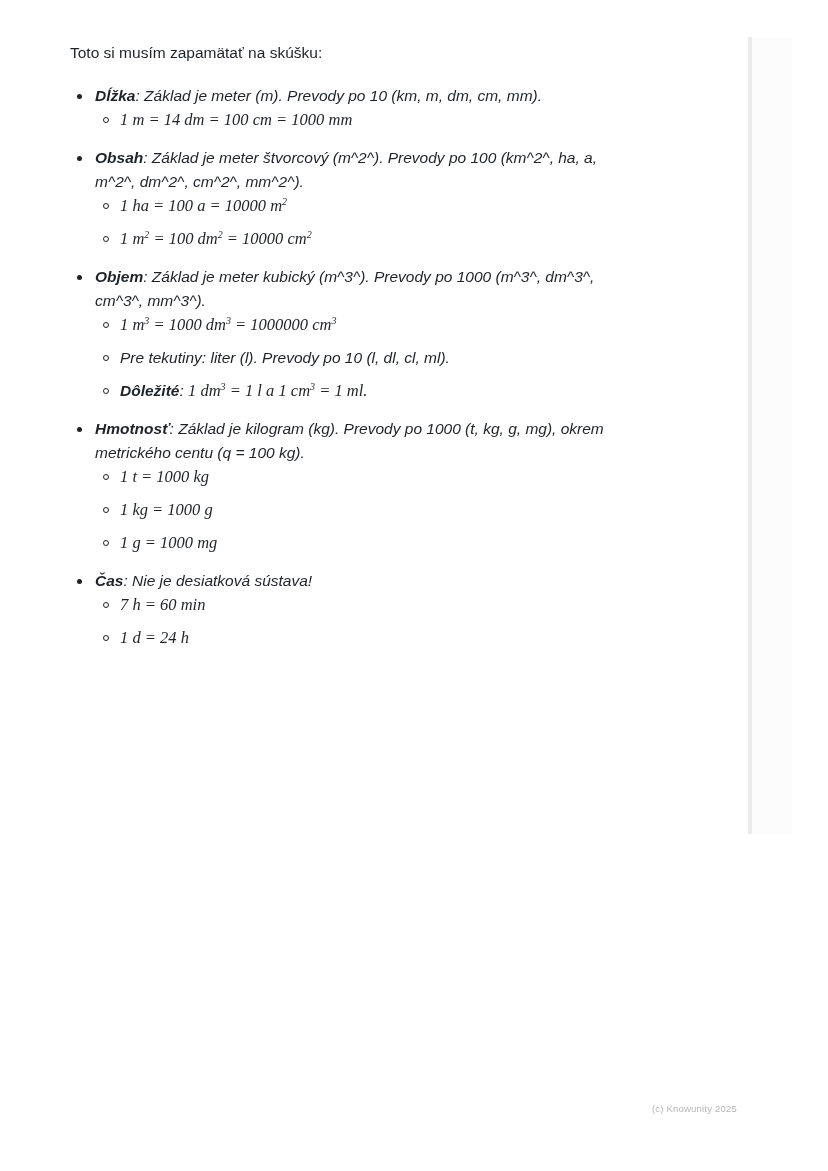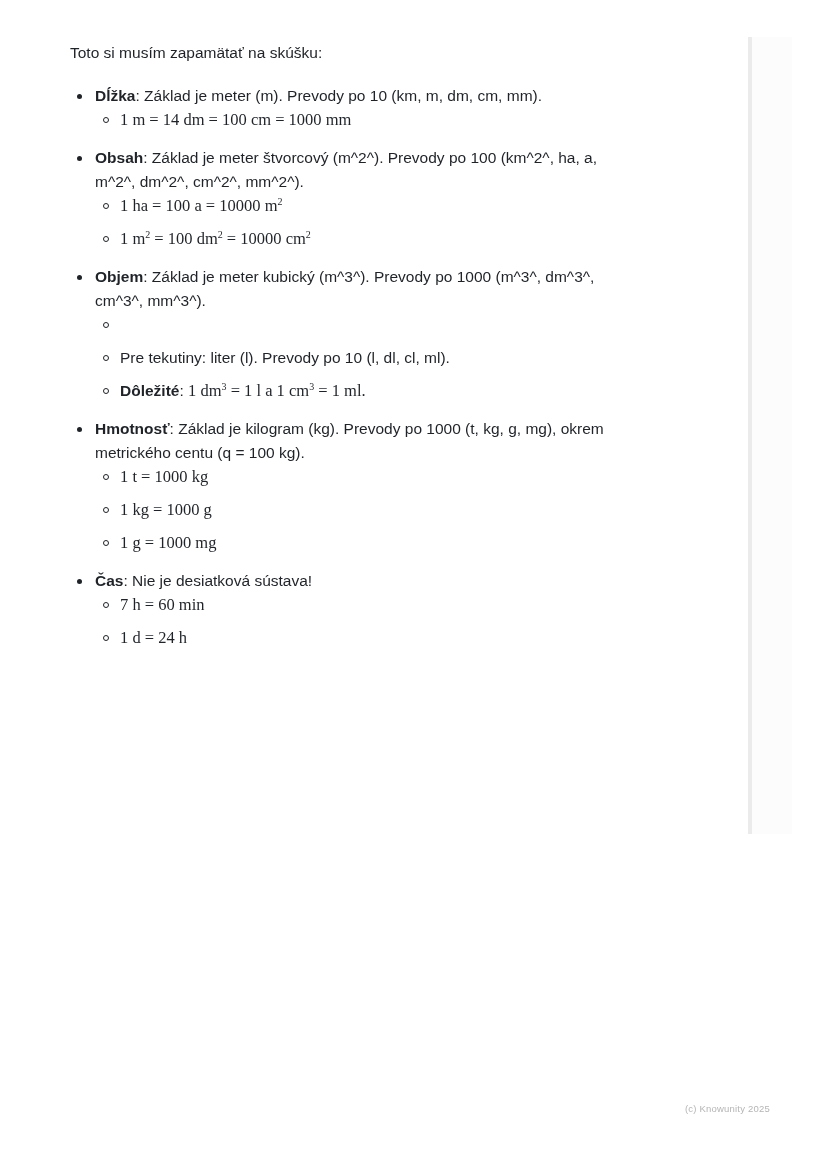--- a/index.html
+++ b/index.html
@@ -31,20 +31,21 @@
     }
     ul.main {
       list-style: none;
       margin: 0;
       padding: 0;
     }
     ul.main > li {
       position: relative;
       padding-left: 25px;
       margin-bottom: 14px;
+      font-style: italic;
     }
     ul.main > li > .bullet {
       position: absolute;
       left: 7px;
       top: 10px;
       width: 5px;
       height: 5px;
       border-radius: 50%;
       background: #1f2328;
     }
@@ -96,21 +97,21 @@
     .side-panel {
       position: absolute;
       left: 752px;
       top: 37px;
       width: 40px;
       height: 797px;
       background: #fcfcfc;
     }
     .footer {
       position: absolute;
-      left: 685px;
+      left: 652px;
       top: 1103px;
       font-size: 9.5px;
       color: #b5b5b5;
       letter-spacing: 0.2px;
     }
   </style>
 </head>
 <body>
 
 <div class="side-panel"></div>
@@ -135,21 +136,21 @@
       <ul class="sub">
         <li><span class="hollow"></span><span class="math">1 ha = 100 a = 10000 m<sup>2</sup></span></li>
         <li><span class="hollow"></span><span class="math">1 m<sup>2</sup> = 100 dm<sup>2</sup> = 10000 cm<sup>2</sup></span></li>
       </ul>
     </li>
 
     <li>
       <span class="bullet"></span>
       <span class="label">Objem</span><span>: Základ je meter kubický (m^3^). Prevody po 1000 (m^3^, dm^3^, cm^3^, mm^3^).</span>
       <ul class="sub">
-        <li><span class="hollow"></span></li>
+        <li><span class="hollow"></span><span class="math">1 m<sup>3</sup> = 1000 dm<sup>3</sup> = 1000000 cm<sup>3</sup></span></li>
         <li><span class="hollow"></span><span>Pre tekutiny: liter (l). Prevody po 10 (l, dl, cl, ml).</span></li>
         <li><span class="hollow"></span><span class="label">Dôležité</span><span>: </span><span class="math">1 dm<sup>3</sup> = 1 l a 1 cm<sup>3</sup> = 1 ml.</span></li>
       </ul>
     </li>
 
     <li>
       <span class="bullet"></span>
       <span class="label">Hmotnosť</span><span>: Základ je kilogram (kg). Prevody po 1000 (t, kg, g, mg), okrem metrického centu (q = 100 kg).</span>
       <ul class="sub">
         <li><span class="hollow"></span><span class="math">1 t = 1000 kg</span></li>

